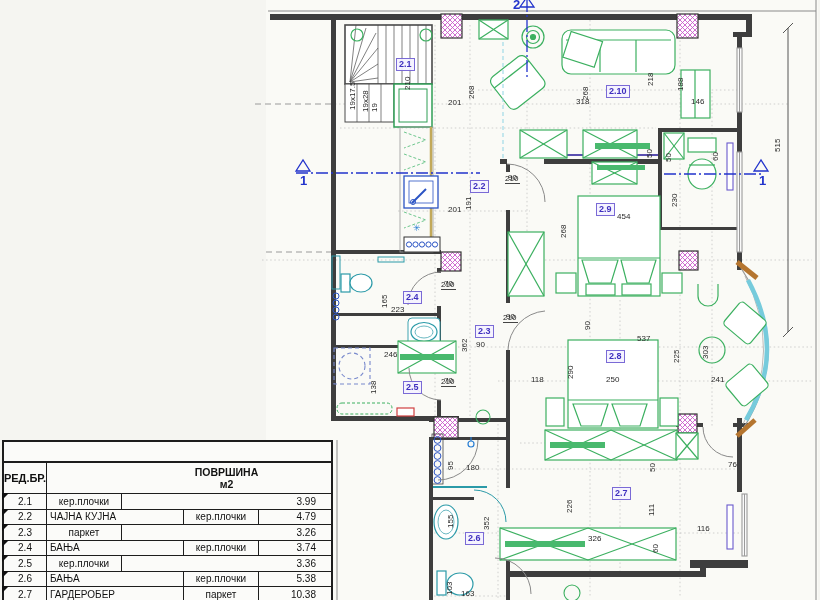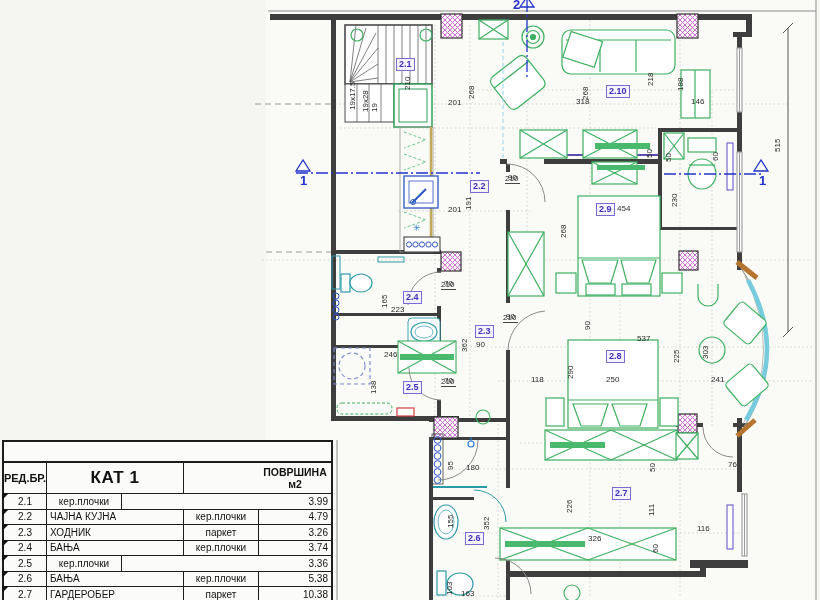--- a/index.html
+++ b/index.html
@@ -24,21 +24,21 @@
   #area-table .spacer{height:19px;}
   .trow{display:flex;position:relative;border-top:1px solid #1d1d1d;align-items:stretch;}
   .thead{height:30px;font-weight:bold;border-top:2px solid #1d1d1d;}
   .trow>div{display:flex;align-items:center;justify-content:center;overflow:hidden;}
   .c1{width:42px;border-right:1px solid #1d1d1d;flex:none;}
   .c2{width:136px;border-right:1px solid #1d1d1d;flex:none;}
   .c3{width:74px;border-right:1px solid #1d1d1d;flex:none;}
   .c4{flex:1;text-align:center;}
   .databody .trow{height:14.5px;font-size:10px;}
   .databody .c2{justify-content:flex-start;padding-left:3px;width:133px;}
-  .databody .c4{justify-content:flex-end;padding-right:3px;}
+  .databody .c4{justify-content:flex-end;padding-right:15px;}
   .thead .c1{font-size:11px;}
   .thead .c2{font-size:17px;letter-spacing:.5px;}
   .thead .c3{font-size:11px;margin-top:33px;}
   .thead .c4{flex-direction:column;font-size:10.5px;line-height:1.15;}
   .tri{position:absolute;left:-2px;top:-1px;width:0;height:0;
        border-top:7px solid #111;border-right:7px solid transparent;}
 </style>
 </head>
 <body>
 
@@ -404,21 +404,21 @@
       <span class="dim rot" style="left: 582px; top: 100px;">268</span>
       <span class="dim" style="left: 576px; top: 98px;">318</span>
       <span class="dim rot" style="left: 647px; top: 86px;">218</span>
       <span class="dim rot" style="left: 677px; top: 91px;">188</span>
       <span class="dim" style="left: 691px; top: 98px;">146</span>
       <span class="dim rot" style="left: 646px; top: 158px;">50</span>
       <span class="dim rot" style="left: 665px; top: 162px;">50</span>
       <span class="dim rot" style="left: 712px; top: 161px;">60</span>
       <span class="dim rot" style="left: 671px; top: 207px;">230</span>
       <span class="dim rot" style="left: 774px; top: 152px;">515</span>
-      <span class="dim" style="left: 617px; top: 205px;">454</span>
+      <span class="dim" style="left: 617px; top: 213px;">454</span>
       <span class="dim rot" style="left: 560px; top: 238px;">268</span>
       <span class="dim" style="left: 391px; top: 306px;">223</span>
       <span class="dim rot" style="left: 381px; top: 308px;">165</span>
       <span class="dim" style="left: 384px; top: 351px;">246</span>
       <span class="dim rot" style="left: 370px; top: 394px;">138</span>
       <span class="dim rot" style="left: 461px; top: 352px;">362</span>
       <span class="dim" style="left: 476px; top: 341px;">90</span>
       <span class="dim rot" style="left: 584px; top: 330px;">90</span>
       <span class="dim" style="left: 637px; top: 335px;">537</span>
       <span class="dim rot" style="left: 567px; top: 379px;">290</span>
@@ -469,21 +469,20 @@
       </span>
       <span class="secnum" style="left: 300px; top: 174px;">1</span>
       <span class="secnum" style="left: 759px; top: 174px;">1</span>
       <span class="secnum" style="left: 513px; top: -2px;">2</span>
     </div>
 
 <div id="area-table">
   <div class="spacer"></div>
   <div class="trow thead">
     <div class="c1">РЕД.БР.</div>
-    <div class="c2">КАТ 1</div>
     <div class="c3">ПОД</div>
     <div class="c4">
       <span>ПОВРШИНА</span>
       <span>м2</span>
     </div>
   </div>
   <div class="databody" id="tbody">
         <div class="trow">
           <span class="tri"></span>
           <div class="c1">2.1</div>
@@ -493,21 +492,20 @@
         <div class="trow">
           <span class="tri"></span>
           <div class="c1">2.2</div>
           <div class="c2">ЧАЈНА КУЈНА</div>
           <div class="c3">кер.плочки</div>
           <div class="c4">4.79</div>
         </div>
         <div class="trow">
           <span class="tri"></span>
           <div class="c1">2.3</div>
-          <div class="c2">ХОДНИК</div>
           <div class="c3">паркет</div>
           <div class="c4">3.26</div>
         </div>
         <div class="trow">
           <span class="tri"></span>
           <div class="c1">2.4</div>
           <div class="c2">БАЊА</div>
           <div class="c3">кер.плочки</div>
           <div class="c4">3.74</div>
         </div>

